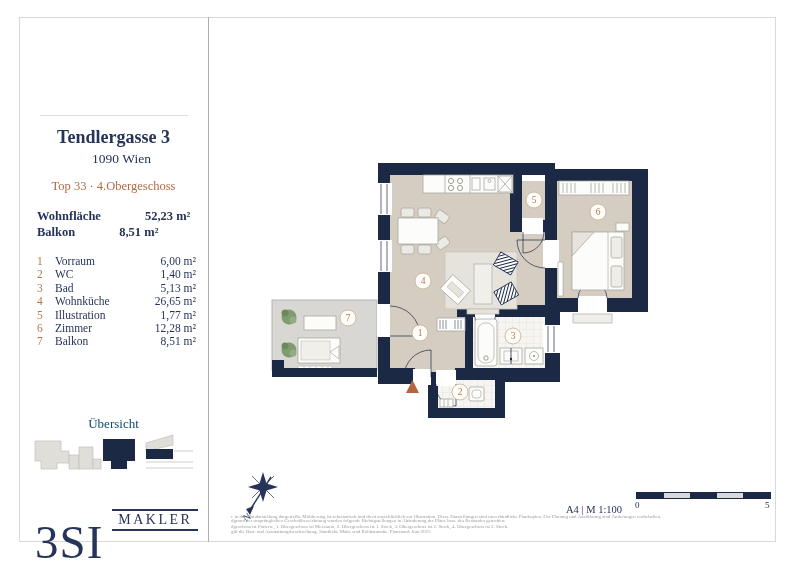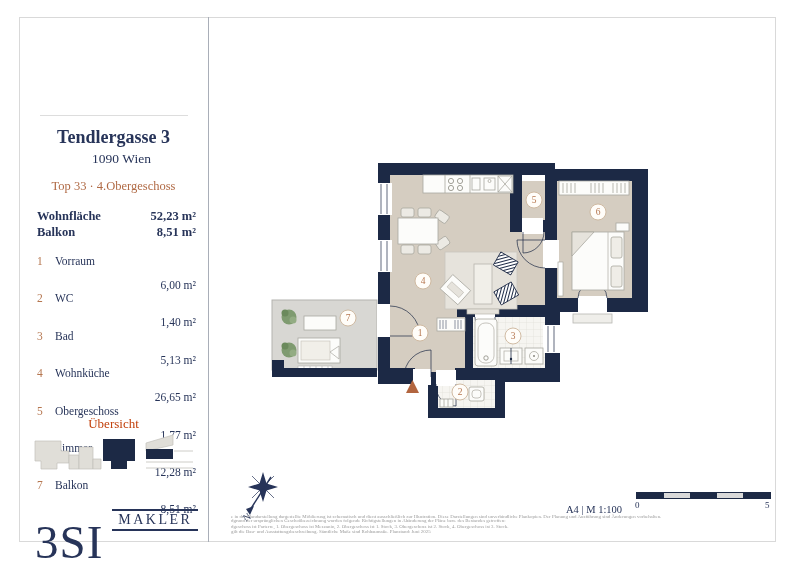--- a/index.html
+++ b/index.html
@@ -17,29 +17,29 @@
           letter-spacing:3px; color:#273459; }
   .logo .u-wrap { position:relative; display:inline-block; }
   .logo .star { position:absolute; top:-8px; left:50%; transform:translateX(-50%);
                 font-size:10px; color:#c39a3f; letter-spacing:0; }
   .logo-rule { top:98px; left:21px; width:148px; border-top:1px solid #dddddd; }
   .addr   { top:110px; width:100%; text-align:center; font-size:18px; font-weight:bold; }
   .city   { top:134px; width:100%; text-align:center; font-size:13.5px;padding-left:16px; }
   .unit   { top:162px; width:100%; text-align:center; font-size:12.5px; color:#b06a45; }
 
   .summary { top:191px; left:18px; right:12px; font-size:12.5px; font-weight:bold; }
-  .summary .row { display:flex; justify-content:space-between; line-height:16px;gap:44px; }
+  .summary .row { display:flex; line-height:16px;gap:44px; }
 
   .roomlist { top:238px; left:18px; right:12px; font-size:11.5px; }
   .roomlist .row { display:flex; line-height:13.4px; }
   .roomlist .num { width:18px; color:#b5764f; }
   .roomlist .nm  { flex:1; }
-  .roomlist .ar  { text-align:right;margin-top:24px; }
-
-  .uebersicht { top:399px; width:100%; text-align:center; font-size:13px; color:#c2410c; }
+  .roomlist .ar  { text-align:right; }
+
+  .uebersicht { top:399px; width:100%; text-align:center; font-size:13px; color:#0c4a6e; }
   #overview-svg { top:414px; left:12px; }
 
   .agency { top:456px; left:16px; width:175px; display:flex; align-items:center; gap:9px; }
   .agency .big { font-size:47px; line-height:50px; letter-spacing:1px;margin-top:44px; }
   .agency .makler { border-top:2px solid #273459; border-bottom:2px solid #273459;
                     padding:1px 2px; font-size:14px; letter-spacing:2.5px; width:86px;
                     text-align:center; }
 
   
   #plan-svg { left:260px; top:140px; }
@@ -97,21 +97,21 @@
         <span class="nm">Bad</span>
         <span class="ar">5,13 m²</span>
       </div>
     <div class="row">
         <span class="num">4</span>
         <span class="nm">Wohnküche</span>
         <span class="ar">26,65 m²</span>
       </div>
     <div class="row">
         <span class="num">5</span>
-        <span class="nm">Obergeschoss</span>
+        <span class="nm">Illustration</span>
         <span class="ar">1,77 m²</span>
       </div>
     <div class="row">
         <span class="num">6</span>
         <span class="nm">Zimmer</span>
         <span class="ar">12,28 m²</span>
       </div>
     <div class="row">
         <span class="num">7</span>
         <span class="nm">Balkon</span>

